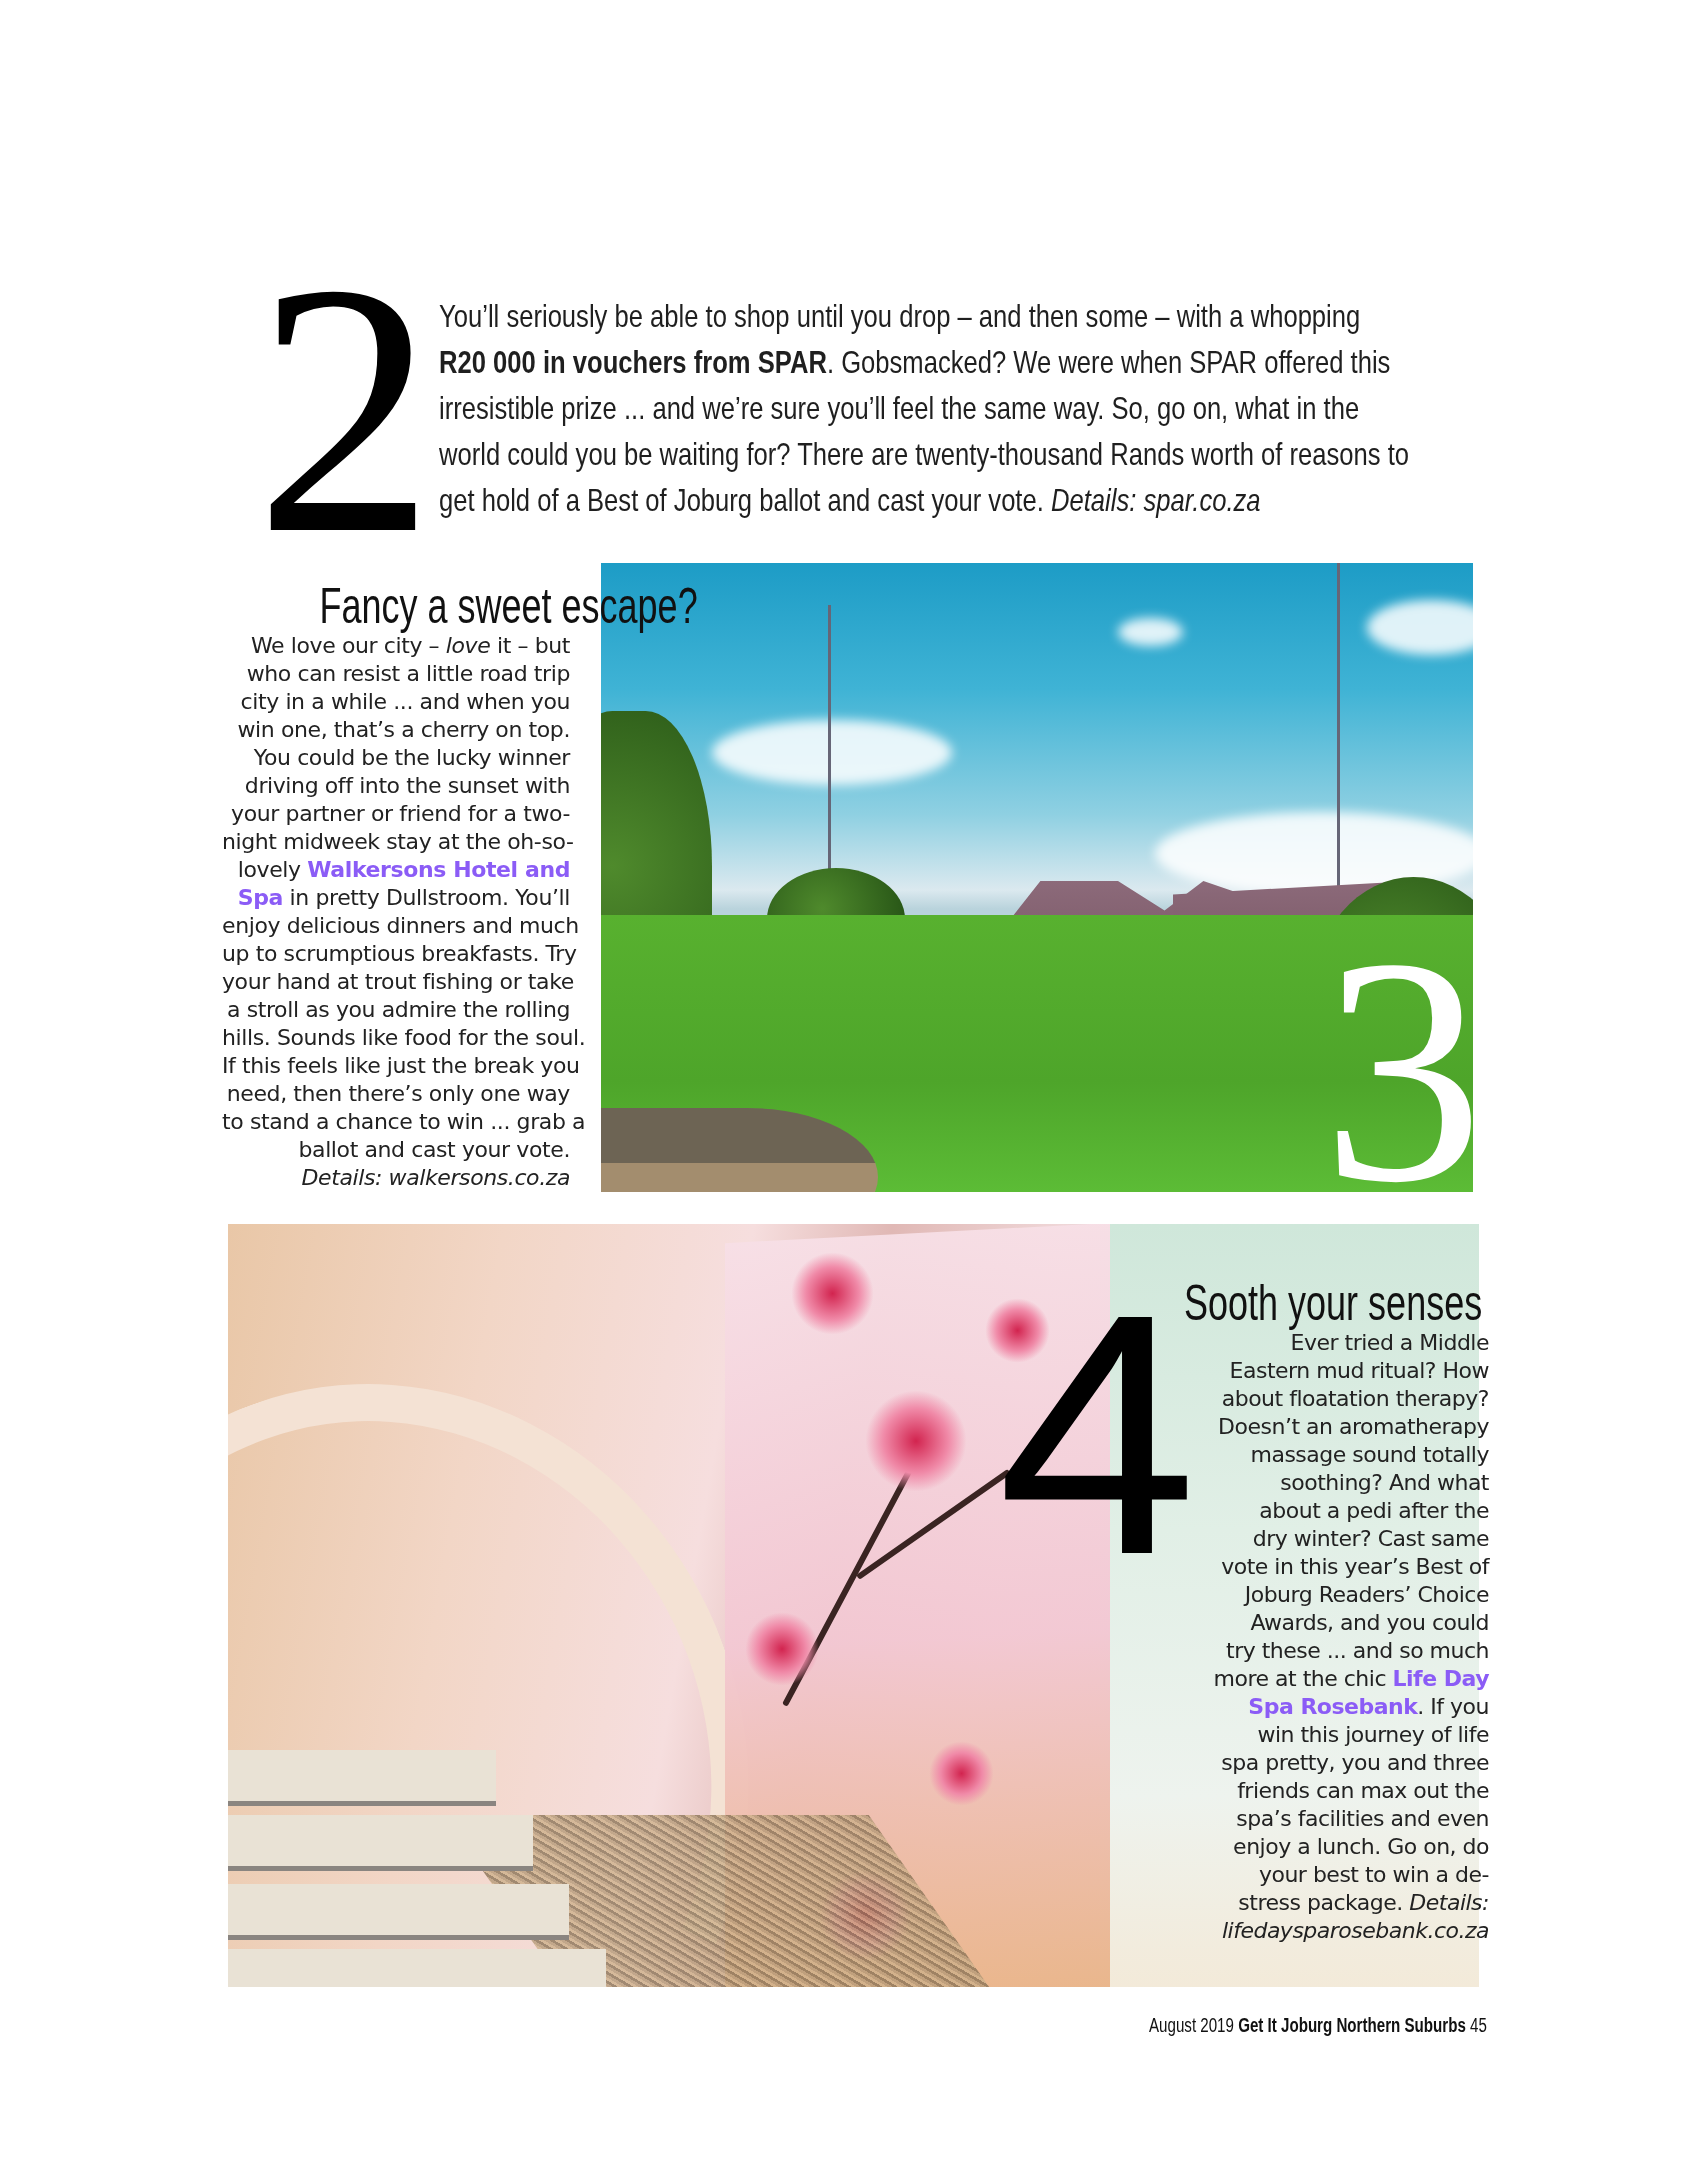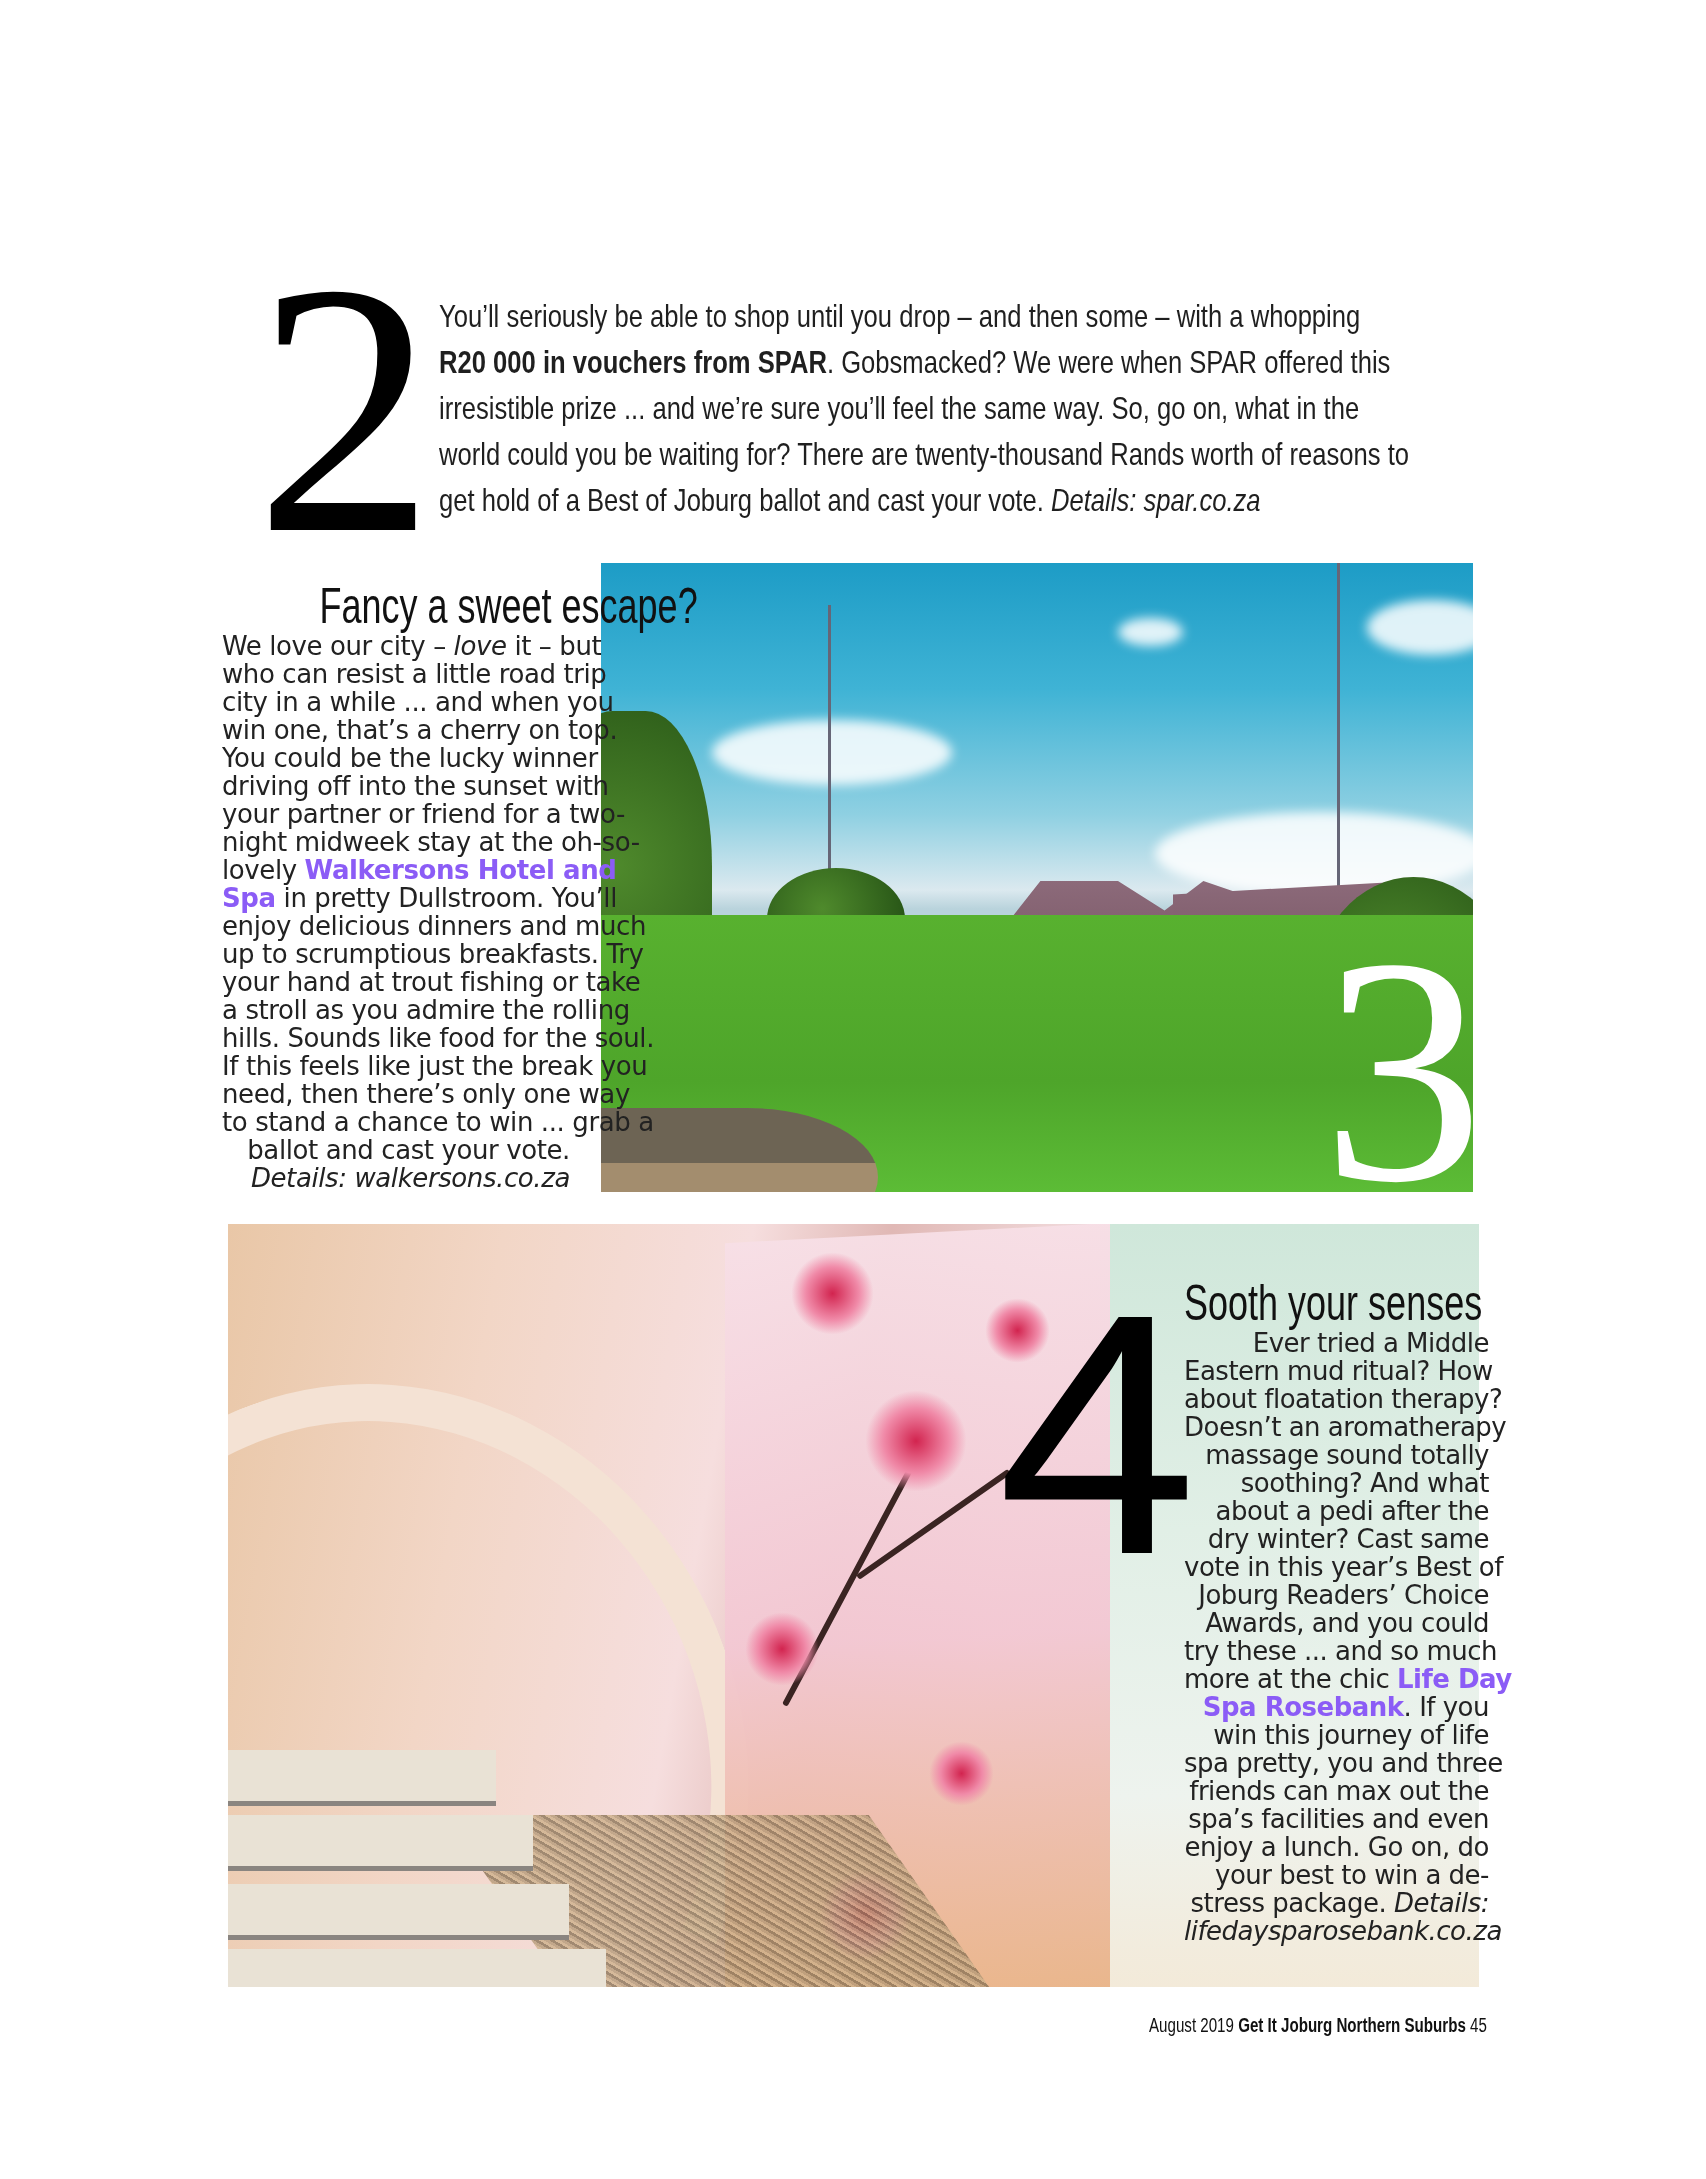--- a/index.html
+++ b/index.html
@@ -45,21 +45,21 @@
   .photo-bottom .step { position:absolute; background: #e9e2d5; border-bottom: 5.5px solid #8a8580; }
   .photo-bottom .pebbles { position:absolute; background: repeating-linear-gradient(45deg, #b59a78 0 3.7px, #8c7558 3.7px 7.4px, #cdb08a 7.4px 11px); opacity: 0.8; }
   .photo-bottom .panel-right { position:absolute; right:0; top:0; bottom:0; width: 369px;
        background: linear-gradient(180deg, #cfe7da 0%, #e1efe6 40%, #eef3ee 75%, #f3ead9 100%); }
 
   
   .col-left { left: 222px; top: 580px; width: 348px; text-align: right; }
   .heading { font-family: "Liberation Sans Narrow", "Liberation Sans", sans-serif; font-size: 50px; line-height: 52px;
              color: #111; transform: scaleX(0.72); transform-origin: right top; white-space: nowrap; }
   .col-left .heading { display: block; margin-bottom: 0; }
-  .body-text { font-size: 26px; line-height: 28px; color: #222; font-family: "DejaVu Sans", sans-serif; }
+  .body-text { font-size: 22px; line-height: 28px; color: #222; font-family: "DejaVu Sans", sans-serif; }
   .body-text .ln { display: block; white-space: nowrap; }
   .col-left .body-text { letter-spacing: -0.4px; }
   .body-text b { font-weight: 700; color: #8b5cf6; }
   .body-text i { font-style: italic; }
 
   
   .col-right { left: 1184px; top: 1277px; width: 305px; text-align: right; }
   .col-right .heading { transform-origin: left top; }
   .col-right .body-text { letter-spacing: -0.5px; }
 

